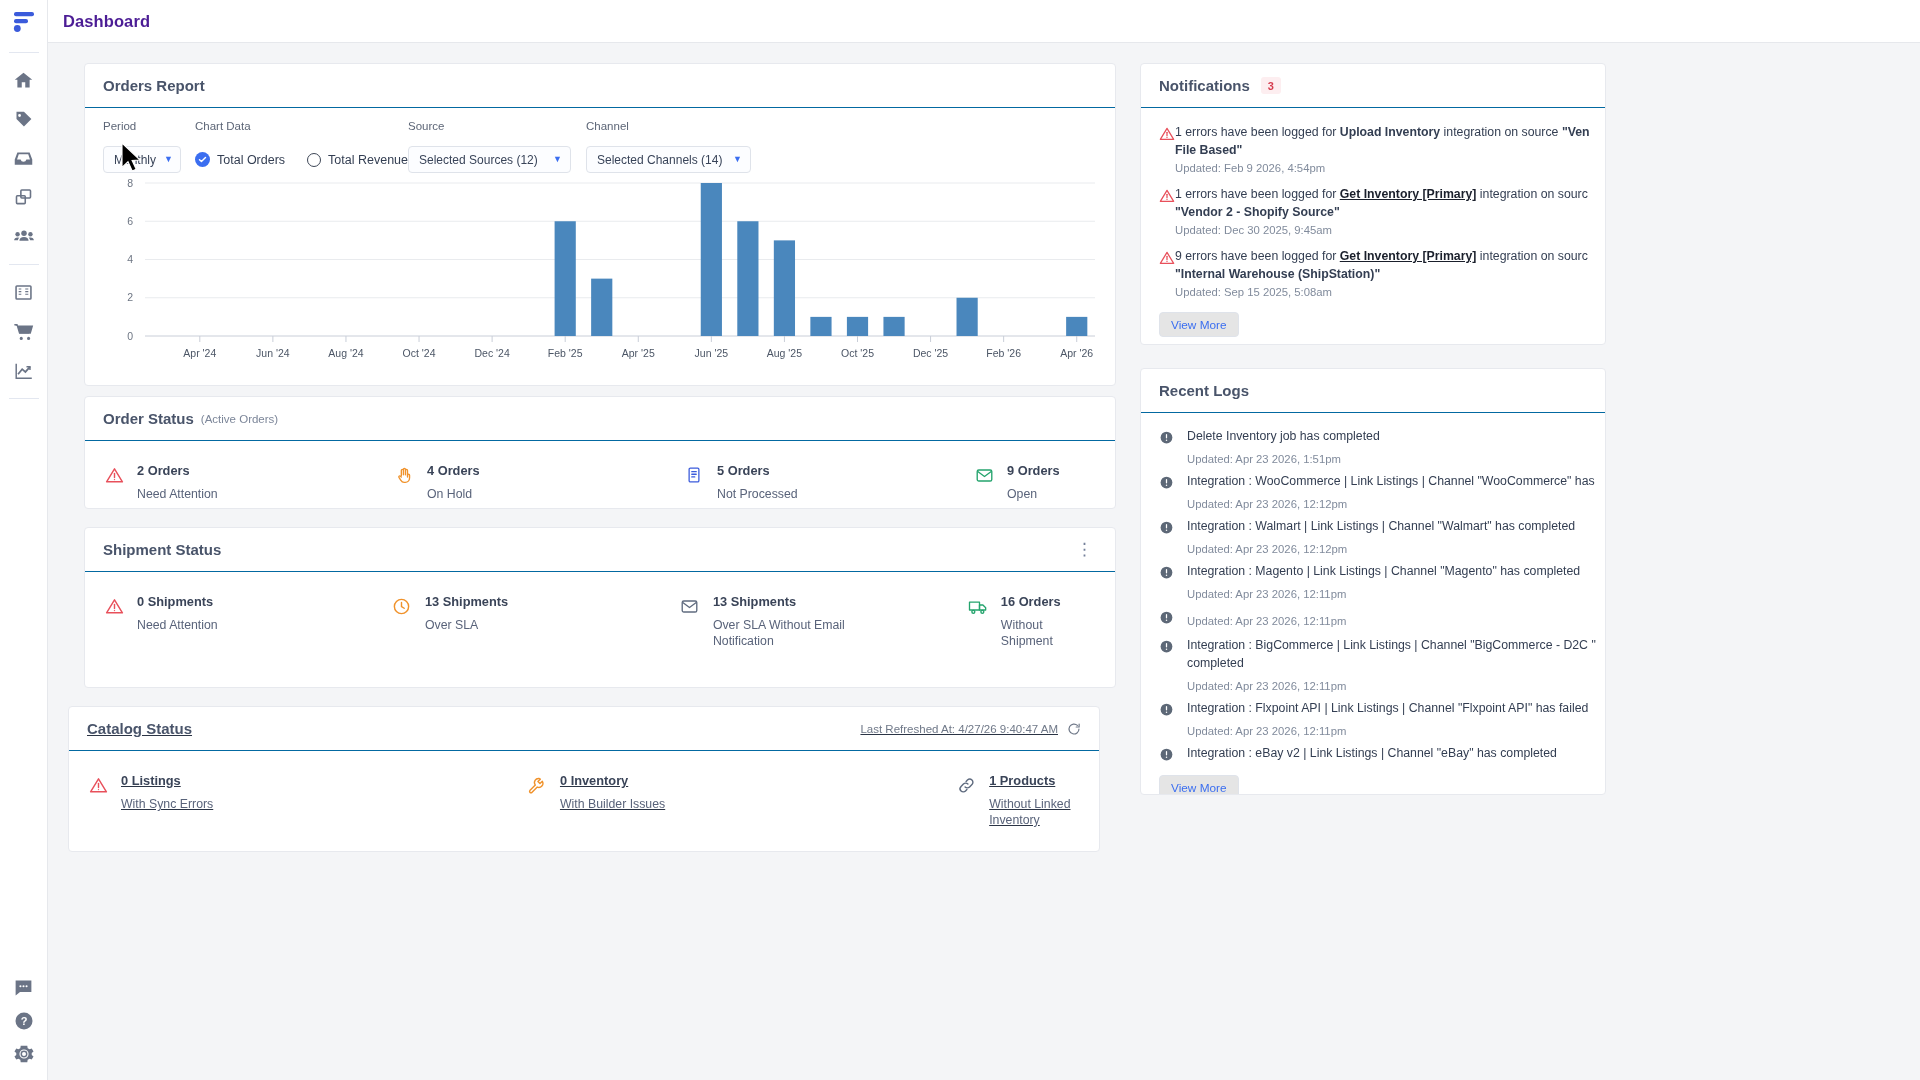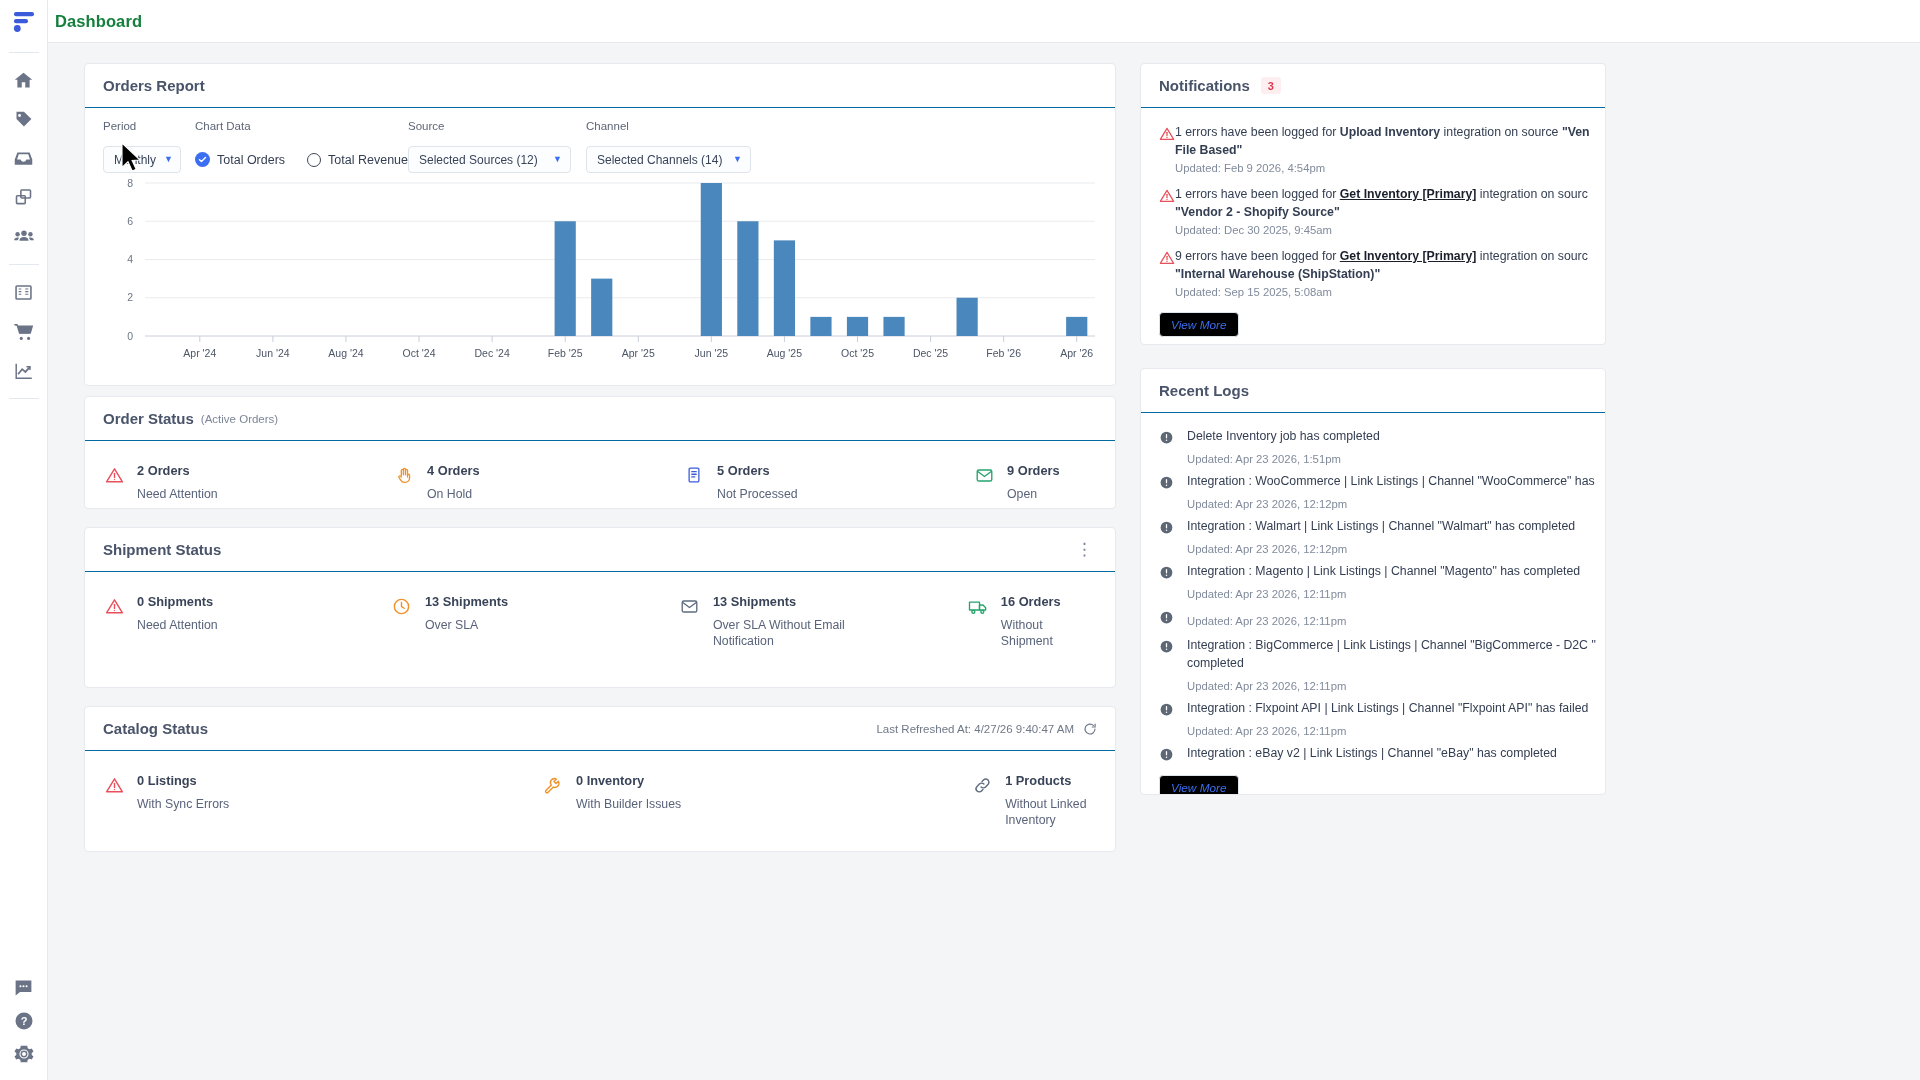--- a/index.html
+++ b/index.html
@@ -30,21 +30,21 @@
   .rail-item svg { display:block; }
   #rail .rail-bottom { margin-top: auto; padding-bottom: 10px; display:flex; flex-direction:column; align-items:center; }
   .rail-bottom .rail-item { height: 33px; }
 
   
   #topbar {
     position: absolute; left: 48px; top: 0; right: 0; height: 43px;
     background: #fff; border-bottom: 1px solid #e6e8ec;
     display: flex; align-items: center; z-index: 20;
   }
-  #topbar .title { font-size: 16.5px; font-weight: 700; color: #15803d; margin-left: 7px; letter-spacing: .1px; }
+  #topbar .title { font-size: 16.5px; font-weight: 700; color: #4c1d95; margin-left: 15px; letter-spacing: .1px; }
 
   
   #body { position: absolute; left: 48px; top: 43px; right: 0; bottom: 0; background: #f4f5f7; }
 
   .card { background: #fff; border: 1px solid #e7e9ee; border-radius: 4px; }
   .card-head {
     padding: 0 18px; height: 44px;
     display: flex; align-items: center;
     border-bottom: 1px solid #0369a1;
   }
@@ -71,21 +71,21 @@
 
   
   #chart-wrap { position: absolute; left: 0; right: 0; top: 105px; height: 215px; }
   #chart-svg { display: block; }
   .gtick { font-size: 10.5px; fill: #6d7583; font-family: "Liberation Sans", sans-serif; }
   .xtick { font-size: 10.5px; fill: #4c5666; font-family: "Liberation Sans", sans-serif; text-anchor: middle; }
 
   
   #order-status { position: absolute; left: 36px; top: 353px; width: 1032px; height: 113px; }
   #shipment-status { position: absolute; left: 36px; top: 484px; width: 1032px; height: 161px; }
-  #catalog-status { position: absolute; left: 36px; top: 663px; width: 1032px; height: 146px; }
+  #catalog-status { position: absolute; left: 20px; top: 663px; width: 1032px; height: 146px; text-decoration: underline; }
 
   .stat-row { display: flex; padding: 22px 18px 0 18px; }
   .stat { display: flex; gap: 12px; }
   .stat-ico { width: 22px; height: 22px; flex: 0 0 22px; display:flex; align-items:flex-start; justify-content:center; margin-top:3px; }
   .stat-num { font-size: 12.8px; font-weight: 700; color: #3a4458; line-height: 16px; }
   .stat-lbl { font-size: 12.3px; color: #59637a; line-height: 16px; margin-top: 7px; }
 
   .kebab { margin-left: auto; color: #74809a; font-size: 17px; letter-spacing: 0; line-height: 1; cursor: pointer; padding: 0 4px; }
   .refresh-note { margin-left: auto; display:flex; align-items:center; gap: 9px; font-size: 11.5px; color: #6f7888; }
   .refresh-ico { color: #6f7888; cursor: pointer; display:flex; }
@@ -104,21 +104,21 @@
     display: flex; padding: 5px 16px 6px 18px;
   }
   .notif-ico { flex: 0 0 16px; margin-top: 3px; }
   .notif-txt { font-size: 12.3px; color: #333e52; line-height: 18px; white-space: nowrap; }
   .notif-txt b { font-weight: 700; }
   .notif-txt .lnk { color: #1a1f2b; font-weight: 700; text-decoration: underline; cursor: pointer; }
   .notif-upd { font-size: 11.3px; color: #818b9c; margin-top: 3px; white-space: nowrap; }
   .viewmore {
     margin: 8px 0 0 18px; display: inline-flex; align-items: center; justify-content: center;
     height: 25px; padding: 0 11px; border: 1px solid #dfe3ea; border-radius: 4px;
-    background: #000000; color: #3b6ef0; font-size: 11.8px; cursor: pointer; font-style: italic;
+    background: #e5e5e5; color: #3b6ef0; font-size: 11.8px; cursor: pointer;
   }
   .log { display: flex; gap: 12px; padding: 4px 14px 3px 18px; }
   .log-ico { flex: 0 0 16px; margin-top: 3px; }
   .log-txt { font-size: 12.3px; color: #333e52; line-height: 18px; }
   .log-upd { font-size: 11.3px; color: #818b9c; margin-top: 8px; }
 
   
   #cursor { position: absolute; left: 120px; top: 142px; z-index: 200; pointer-events: none; }
 </style>
 </head>

